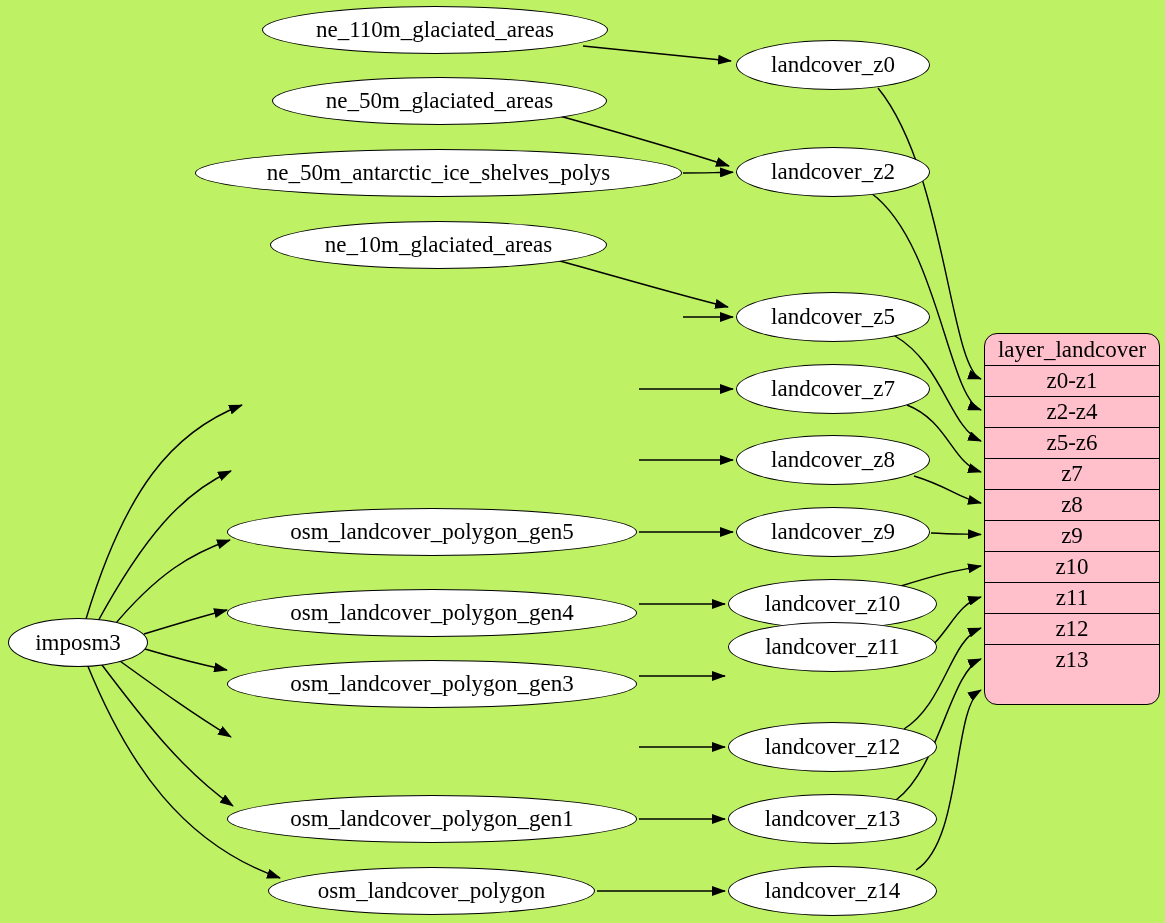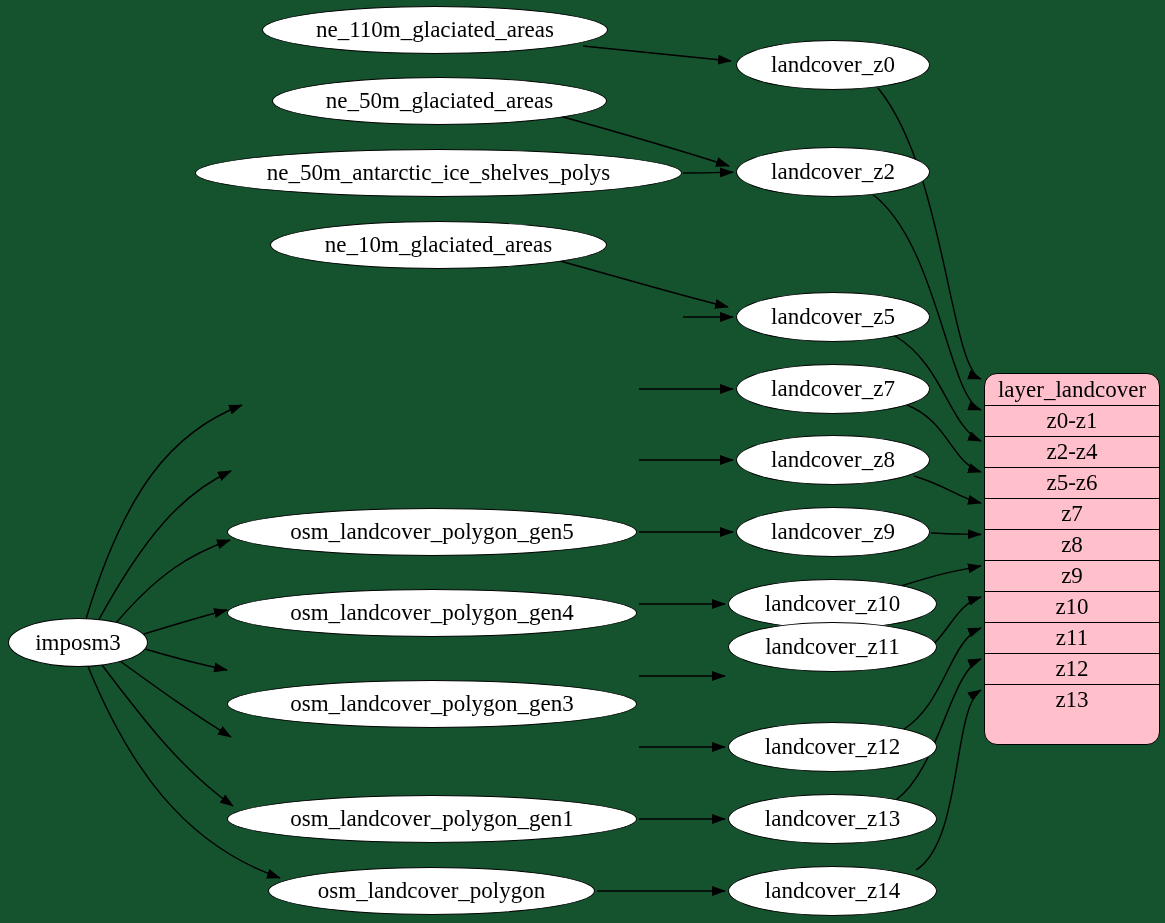--- a/index.html
+++ b/index.html
@@ -1,19 +1,19 @@
 <!DOCTYPE html>
 <html><head>
 <meta charset="utf-8">
 <style>
   html,body{margin:0;padding:0;background:#ffffff;}
   #canvas{
     position:relative;
     width:1165px;height:923px;
-    background:#14532d;
+    background:#bef264;
     font-family:"Liberation Serif","DejaVu Serif",serif;
     overflow:hidden;
   }
   #edges{position:absolute;left:0;top:0;width:1165px;height:923px;}
   .node{
     position:absolute;
     box-sizing:border-box;
     border:1.4px solid #000;
     border-radius:50%;
     background:#fff;
@@ -21,21 +21,21 @@
     font-size:23px;color:#000;white-space:nowrap;
   }
   .rectable{
     position:absolute;
     box-sizing:border-box;
     left:984px;top:333px;width:176px;height:372px;
     background:#ffc0cb;
     border:1.6px solid #000;
     border-radius:13px;
     overflow:hidden;
-    font-size:23px;color:#000;margin-top:40px;
+    font-size:23px;color:#000;
   }
   .trow{
     box-sizing:border-box;
     height:31px;
     display:flex;align-items:center;justify-content:center;
     white-space:nowrap;
   }
   .trow + .trow{border-top:1.2px solid #000;}
 </style>
 </head>
@@ -89,21 +89,21 @@
       <path d="M 916,870 C 963,841 952,708 981,690"></path>
     </g>
   </svg>
 
   <div class="node" style="left:262px;top:6px;width:346px;height:48px">ne_110m_glaciated_areas</div>
   <div class="node" style="left:272px;top:77px;width:335px;height:48px">ne_50m_glaciated_areas</div>
   <div class="node" style="left:195px;top:149px;width:487px;height:48px">ne_50m_antarctic_ice_shelves_polys</div>
   <div class="node" style="left:270px;top:221px;width:337px;height:48px">ne_10m_glaciated_areas</div>
   <div class="node" style="left:227px;top:508px;width:410px;height:48px">osm_landcover_polygon_gen5</div>
   <div class="node" style="left:227px;top:589px;width:410px;height:48px">osm_landcover_polygon_gen4</div>
-  <div class="node" style="left:227px;top:680px;width:410px;height:48px">osm_landcover_polygon_gen3</div>
+  <div class="node" style="left:227px;top:660px;width:410px;height:48px">osm_landcover_polygon_gen3</div>
   <div class="node" style="left:227px;top:795px;width:410px;height:48px">osm_landcover_polygon_gen1</div>
   <div class="node" style="left:268px;top:867px;width:327px;height:48px">osm_landcover_polygon</div>
   <div class="node" style="left:8px;top:618px;width:140px;height:49px">imposm3</div>
 
   <div class="node" style="left:736px;top:40px;width:194px;height:50px">landcover_z0</div>
   <div class="node" style="left:736px;top:147px;width:194px;height:50px">landcover_z2</div>
   <div class="node" style="left:736px;top:292px;width:194px;height:50px">landcover_z5</div>
   <div class="node" style="left:736px;top:364px;width:194px;height:50px">landcover_z7</div>
   <div class="node" style="left:736px;top:435px;width:194px;height:50px">landcover_z8</div>
   <div class="node" style="left:736px;top:507px;width:194px;height:50px">landcover_z9</div>

